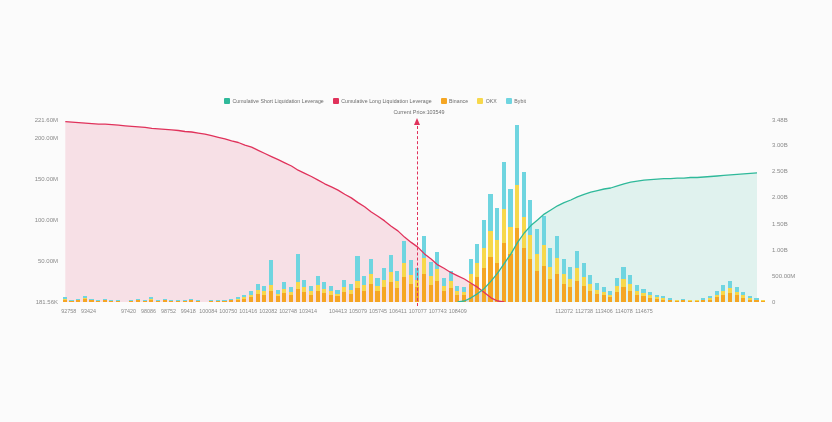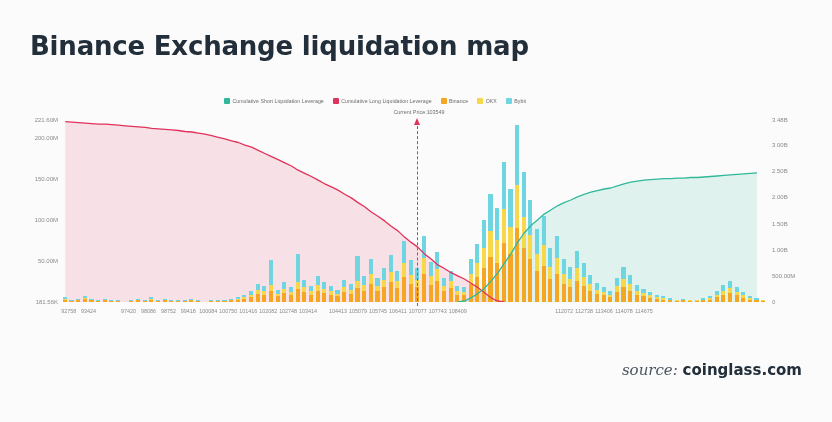--- a/index.html
+++ b/index.html
@@ -88,21 +88,20 @@
     font-style:italic;
   }
   .source b{font-style:normal;font-weight:bold;color:#222f3a;
     font-family:"DejaVu Sans", sans-serif;}
 </style>
 </head>
 <body>
 
 <div id="root">
 
-  <div class="title">Binance Exchange liquidation map</div>
 
   <div class="legend" id="legend">
       <div class="legend-item">
         <span class="legend-swatch" style="background: rgb(47, 185, 154);"></span>
         <span class="legend-label">Cumulative Short Liquidation Leverage</span>
       </div>
       <div class="legend-item">
         <span class="legend-swatch" style="background: rgb(224, 50, 91);"></span>
         <span class="legend-label">Cumulative Long Liquidation Leverage</span>
       </div>
@@ -686,18 +685,14 @@
       <div style="left: 562.005px;">114078</div>
       <div style="left: 581.958px;">114675</div>
     </div>
 
   <div class="price-marker">
     <div class="price-arrow"></div>
     <div class="price-line"></div>
     <div class="price-label">Current Price:103549</div>
   </div>
 
-  <div class="source">
-    <span>source:</span>
-    <b>coinglass.com</b>
-  </div>
 
 </div>
 
 </body></html>

